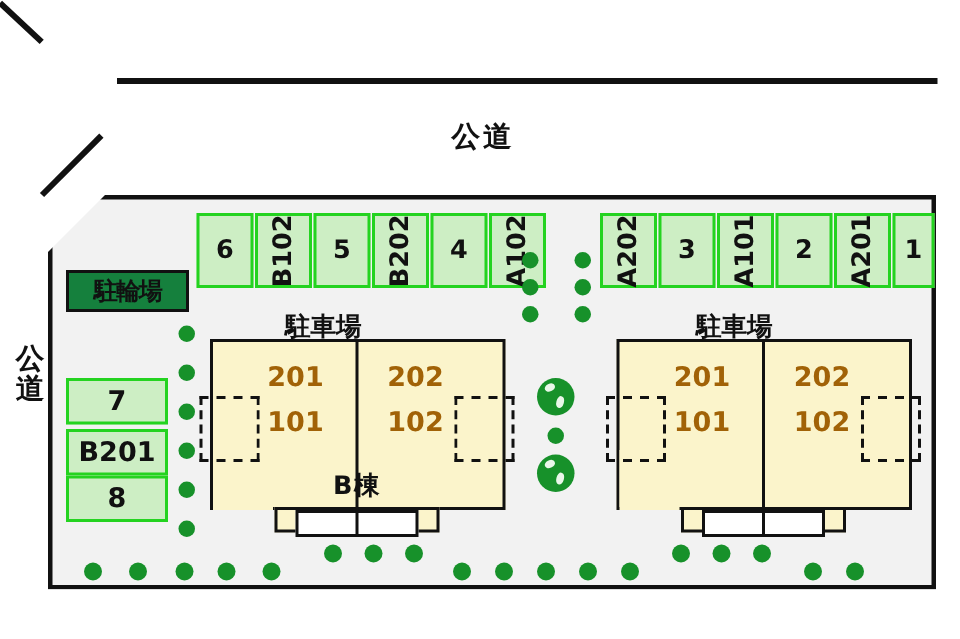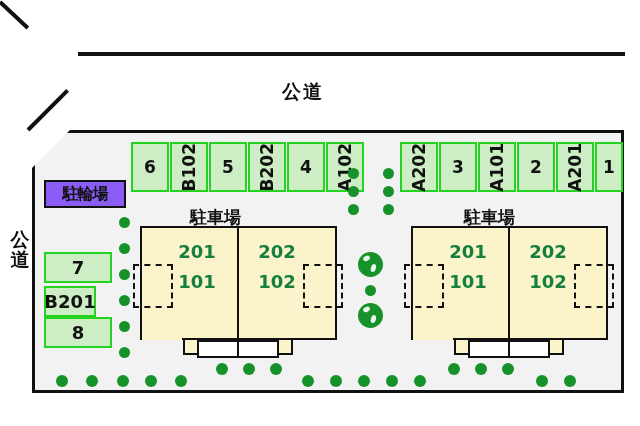--- a/index.html
+++ b/index.html
@@ -18,21 +18,21 @@
   
   .road-line{position:absolute;background:#111111;}
   .road-h{left:78px;top:52px;width:547px;height:4px;}
   .road-diag{
     left:48px;top:26px;width:38px;height:4px;background:#111111;
     transform-origin:0 50%;transform:rotate(43deg);
   }
   .road-label-top{
     left:282px;top:78px;width:80px;height:26px;
     font-size:19px;font-weight:700;color:#111;
-    text-align:left;line-height:26px;letter-spacing:2px;
+    text-align:center;line-height:26px;letter-spacing:2px;
   }
   .road-label-left{
     left:6px;top:230px;width:28px;
     font-size:19px;font-weight:700;color:#111;
     text-align:center;line-height:1.05;letter-spacing:0px;
   }
   .road-label-left span{display:block;}
 
   
   .site{
@@ -65,21 +65,21 @@
     transform:none;
   }
   .stall.vert .vtxt{
     transform:rotate(180deg);
     display:block;
   }
 
   
   .bike{
     position:absolute;left:44px;top:180px;width:82px;height:28px;
-    background:#8b5cf6;border:2px solid #111111;box-sizing:border-box;
+    background:#15803d;border:2px solid #111111;box-sizing:border-box;
     display:flex;align-items:center;justify-content:center;
     font-size:16px;font-weight:700;color:#111;letter-spacing:-1px;
   }
 
   
   .parking-label{
     position:absolute;font-size:17px;font-weight:700;color:#111;
     letter-spacing:0px;white-space:nowrap;
   }
 
@@ -93,21 +93,21 @@
   .bldg-foot{
     position:absolute;background:#fbf4cb;border:2px solid #111111;
     box-sizing:border-box;
   }
   .bldg-entry{
     position:absolute;background:#ffffff;border:2px solid #111111;
     box-sizing:border-box;
   }
   .mid-line{position:absolute;background:#111111;width:2px;}
   .unitno{
-    position:absolute;font-size:18px;font-weight:700;color:#15803d;
+    position:absolute;font-size:18px;font-weight:700;color:#a16207;
     text-align:center;white-space:nowrap;
   }
   .bldg-name{
     position:absolute;font-size:17px;font-weight:700;color:#111;
     text-align:center;white-space:nowrap;letter-spacing:1px;
   }
   .balc{
     position:absolute;
     border:2px dashed #111111;
     box-sizing:border-box;
@@ -182,41 +182,42 @@
 
   <div class="stall" style="left:517px;top:142px;width:38px;height:50px;">2</div>
 
   <div class="stall vert" style="left:556px;top:142px;width:38px;height:50px;">
     <span class="vtxt">A201</span>
   </div>
 
   <div class="stall" style="left:595px;top:142px;width:28px;height:50px;">1</div>
 
   <div class="stall" style="left:44px;top:252px;width:68px;height:31px;font-size:18px;">7</div>
-  <div class="stall" style="left:44px;top:286px;width:52px;height:31px;font-size:18px;">B201</div>
+  <div class="stall" style="left:44px;top:286px;width:68px;height:31px;font-size:18px;">B201</div>
   <div class="stall" style="left:44px;top:317px;width:68px;height:31px;font-size:18px;">8</div>
 
   <div class="parking-label" style="left:190px;top:206px;">駐車場</div>
   <div class="parking-label" style="left:464px;top:206px;">駐車場</div>
 
   <div class="bldg" style="left:140px;top:226px;width:197px;height:114px;"></div>
   <div class="balc-mask" style="left:142px;top:300px;width:40px;height:40px;"></div>
   <div class="bldg-foot" style="left:183px;top:338px;width:110px;height:17px;"></div>
   <div class="bldg-entry" style="left:197px;top:340px;width:82px;height:18px;"></div>
   <div class="mid-line" style="left:237px;top:226px;height:132px;"></div>
 
   <div class="balc" style="left:133px;top:264px;width:40px;height:44px;border-top-left-radius:0;"></div>
   <div class="balc" style="left:303px;top:264px;width:40px;height:44px;"></div>
   <div class="balc-mask" style="left:143px;top:266px;width:28px;height:40px;"></div>
   <div class="balc-mask" style="left:305px;top:266px;width:28px;height:40px;"></div>
 
   <div class="unitno" style="left:165px;top:241px;width:64px;">201</div>
   <div class="unitno" style="left:245px;top:241px;width:64px;">202</div>
   <div class="unitno" style="left:165px;top:271px;width:64px;">101</div>
   <div class="unitno" style="left:245px;top:271px;width:64px;">102</div>
+  <div class="bldg-name" style="left:200px;top:312px;width:76px;">B棟</div>
 
   <div class="bldg" style="left:411px;top:226px;width:197px;height:114px;"></div>
   <div class="balc-mask" style="left:413px;top:300px;width:40px;height:40px;"></div>
   <div class="bldg-foot" style="left:454px;top:338px;width:110px;height:17px;"></div>
   <div class="bldg-entry" style="left:468px;top:340px;width:82px;height:18px;"></div>
   <div class="mid-line" style="left:508px;top:226px;height:132px;"></div>
 
   <div class="balc" style="left:404px;top:264px;width:40px;height:44px;"></div>
   <div class="balc" style="left:574px;top:264px;width:40px;height:44px;"></div>
   <div class="balc-mask" style="left:414px;top:266px;width:28px;height:40px;"></div>

